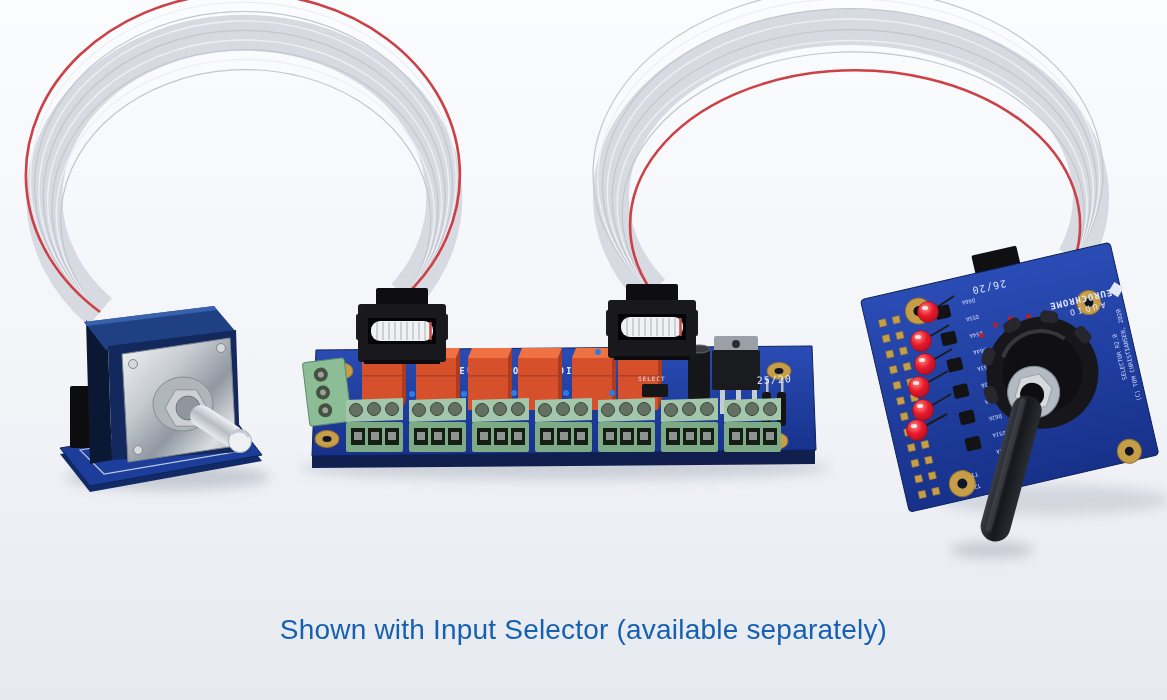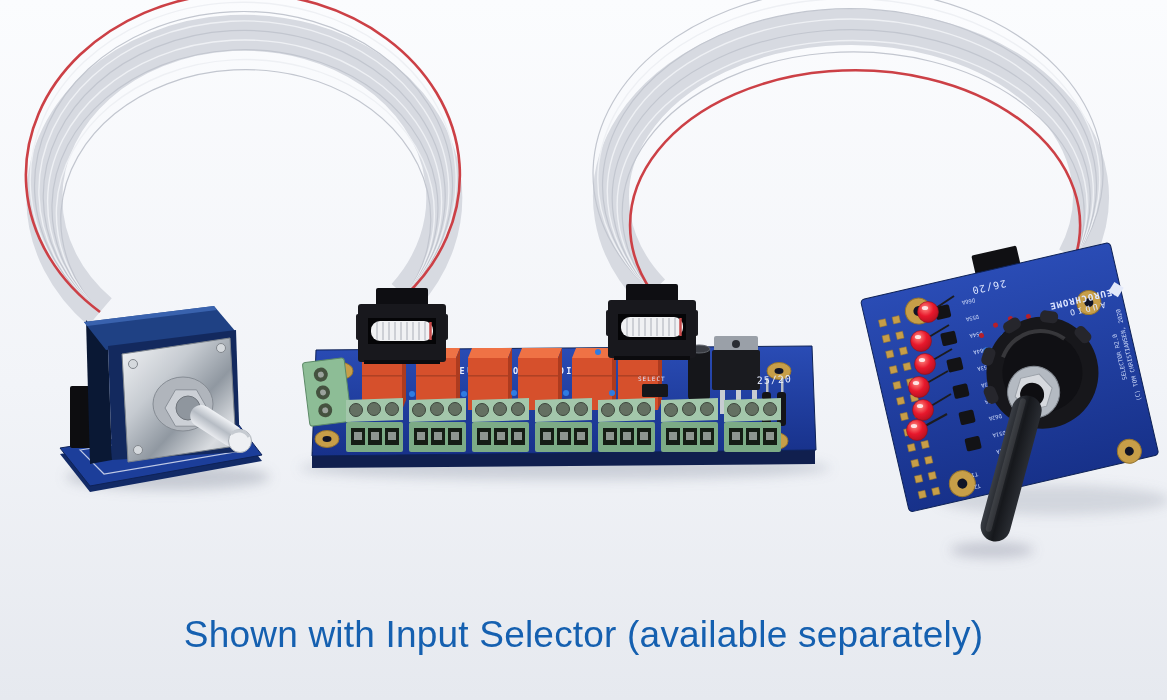--- a/index.html
+++ b/index.html
@@ -1,20 +1,20 @@
 <!DOCTYPE html>
 <html><head>
 <meta charset="utf-8">
 <style>
   html,body{margin:0;padding:0;background:#eceff4;}
   .stage{position:relative;width:1167px;height:700px;overflow:hidden;
          font-family:"Liberation Sans",sans-serif;}
   .stage svg{position:absolute;left:0;top:0;}
   .caption{position:absolute;left:0;top:614px;width:100%;text-align:center;
-           font-size:37px;letter-spacing:.2px;color:#1560b0;
+           font-size:28px;letter-spacing:.2px;color:#1560b0;
            font-family:"Liberation Sans",sans-serif;}
   text{font-family:"DejaVu Sans Mono","Liberation Mono",monospace;}
 </style>
 </head>
 <body>
 
 <div class="stage">
 <svg width="1167" height="700" viewBox="0 0 1167 700">
   <defs>
     <linearGradient id="bg" x1="0" y1="0" x2="0" y2="1">

